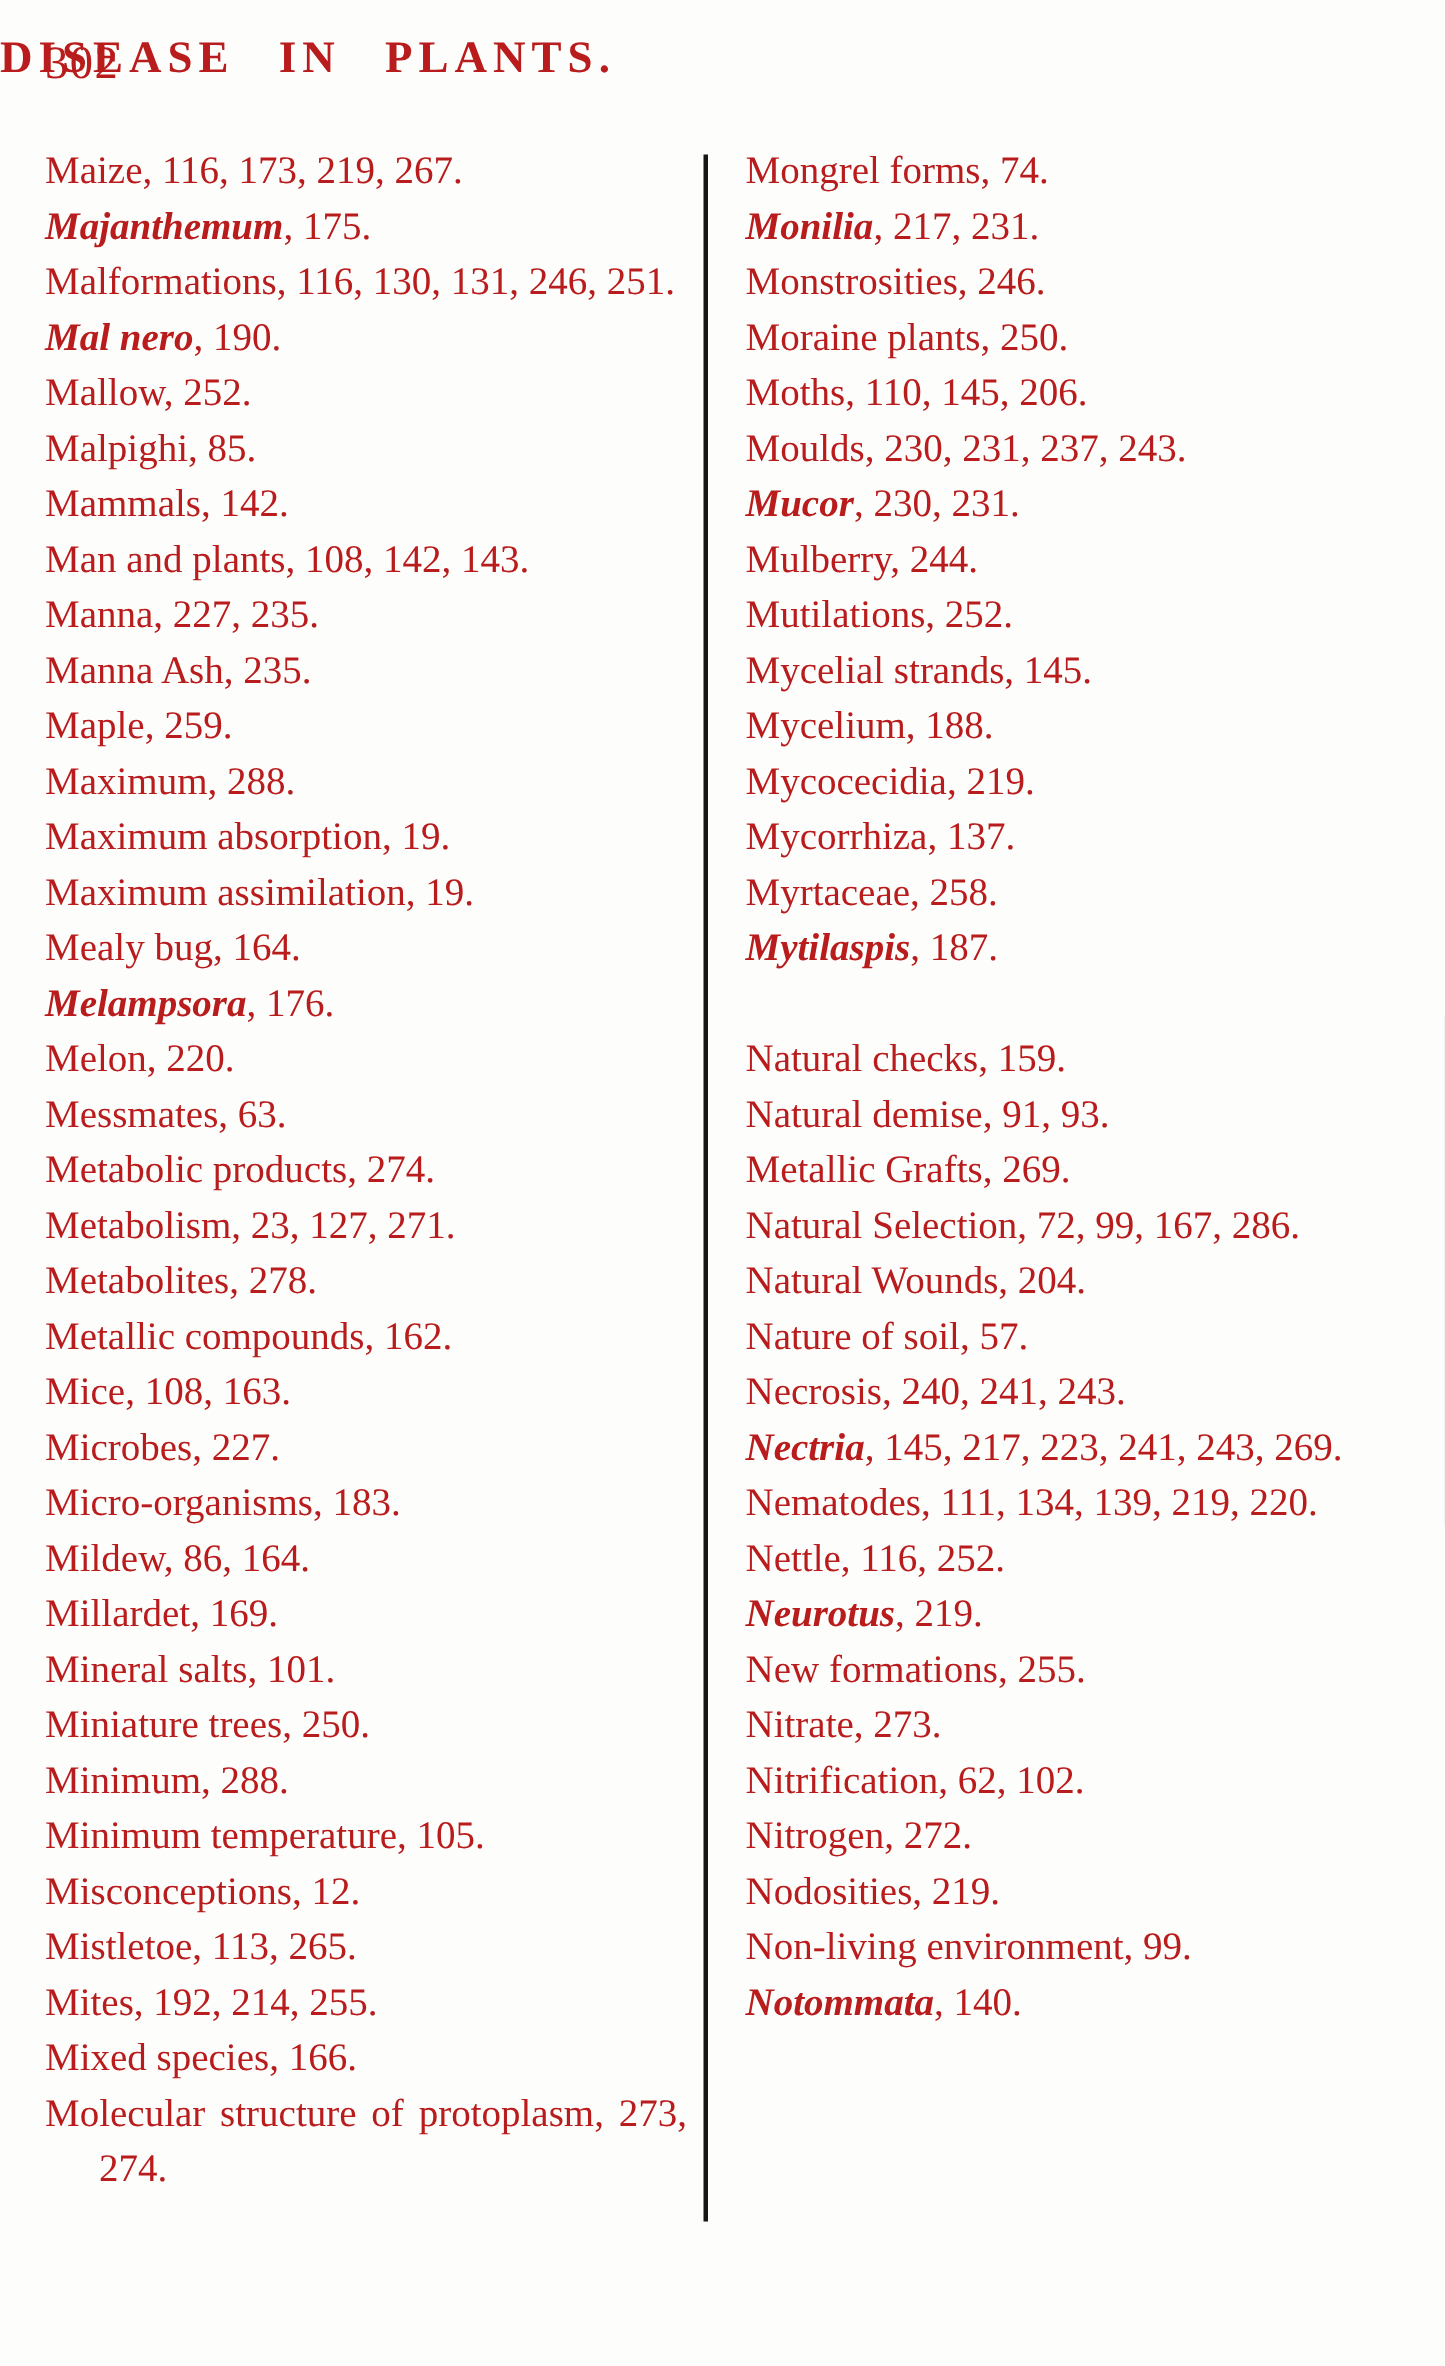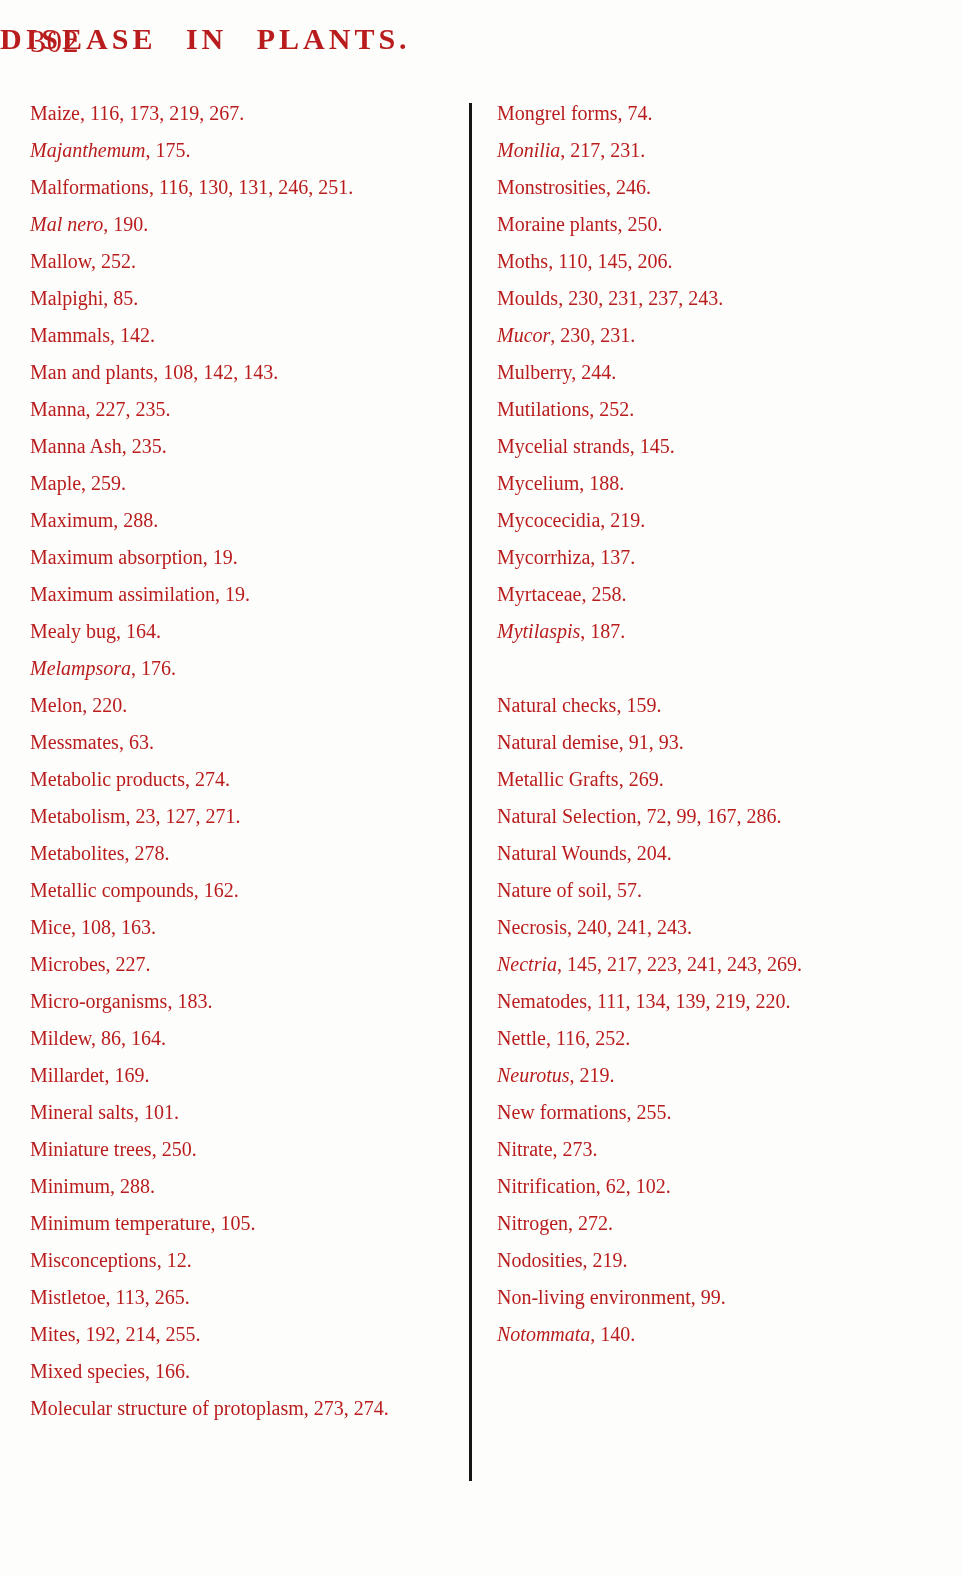--- a/index.html
+++ b/index.html
@@ -38,38 +38,39 @@
     top: 0;
     text-align: left;
     font-size: 30px;
     font-weight: bold;
     letter-spacing: 4px;
     word-spacing: 18px;
   }
   .column {
     position: absolute;
     top: 95px;
-    font-size: 20px;
+    font-size: 26px;
     line-height: 37px;
   }
   .col-left {
     left: 30px;
     width: 428px;
   }
   .col-right {
     left: 497px;
     width: 442px;
   }
   .entry {
     text-align: justify;
     padding-left: 36px;
     text-indent: -36px;
   }
   .entry .it {
     font-style: italic;
+    font-weight: bold;
   }
   .gap {
     height: 37px;
   }
   .divider {
     position: absolute;
     left: 469px;
     top: 103px;
     width: 3px;
     height: 1378px;

